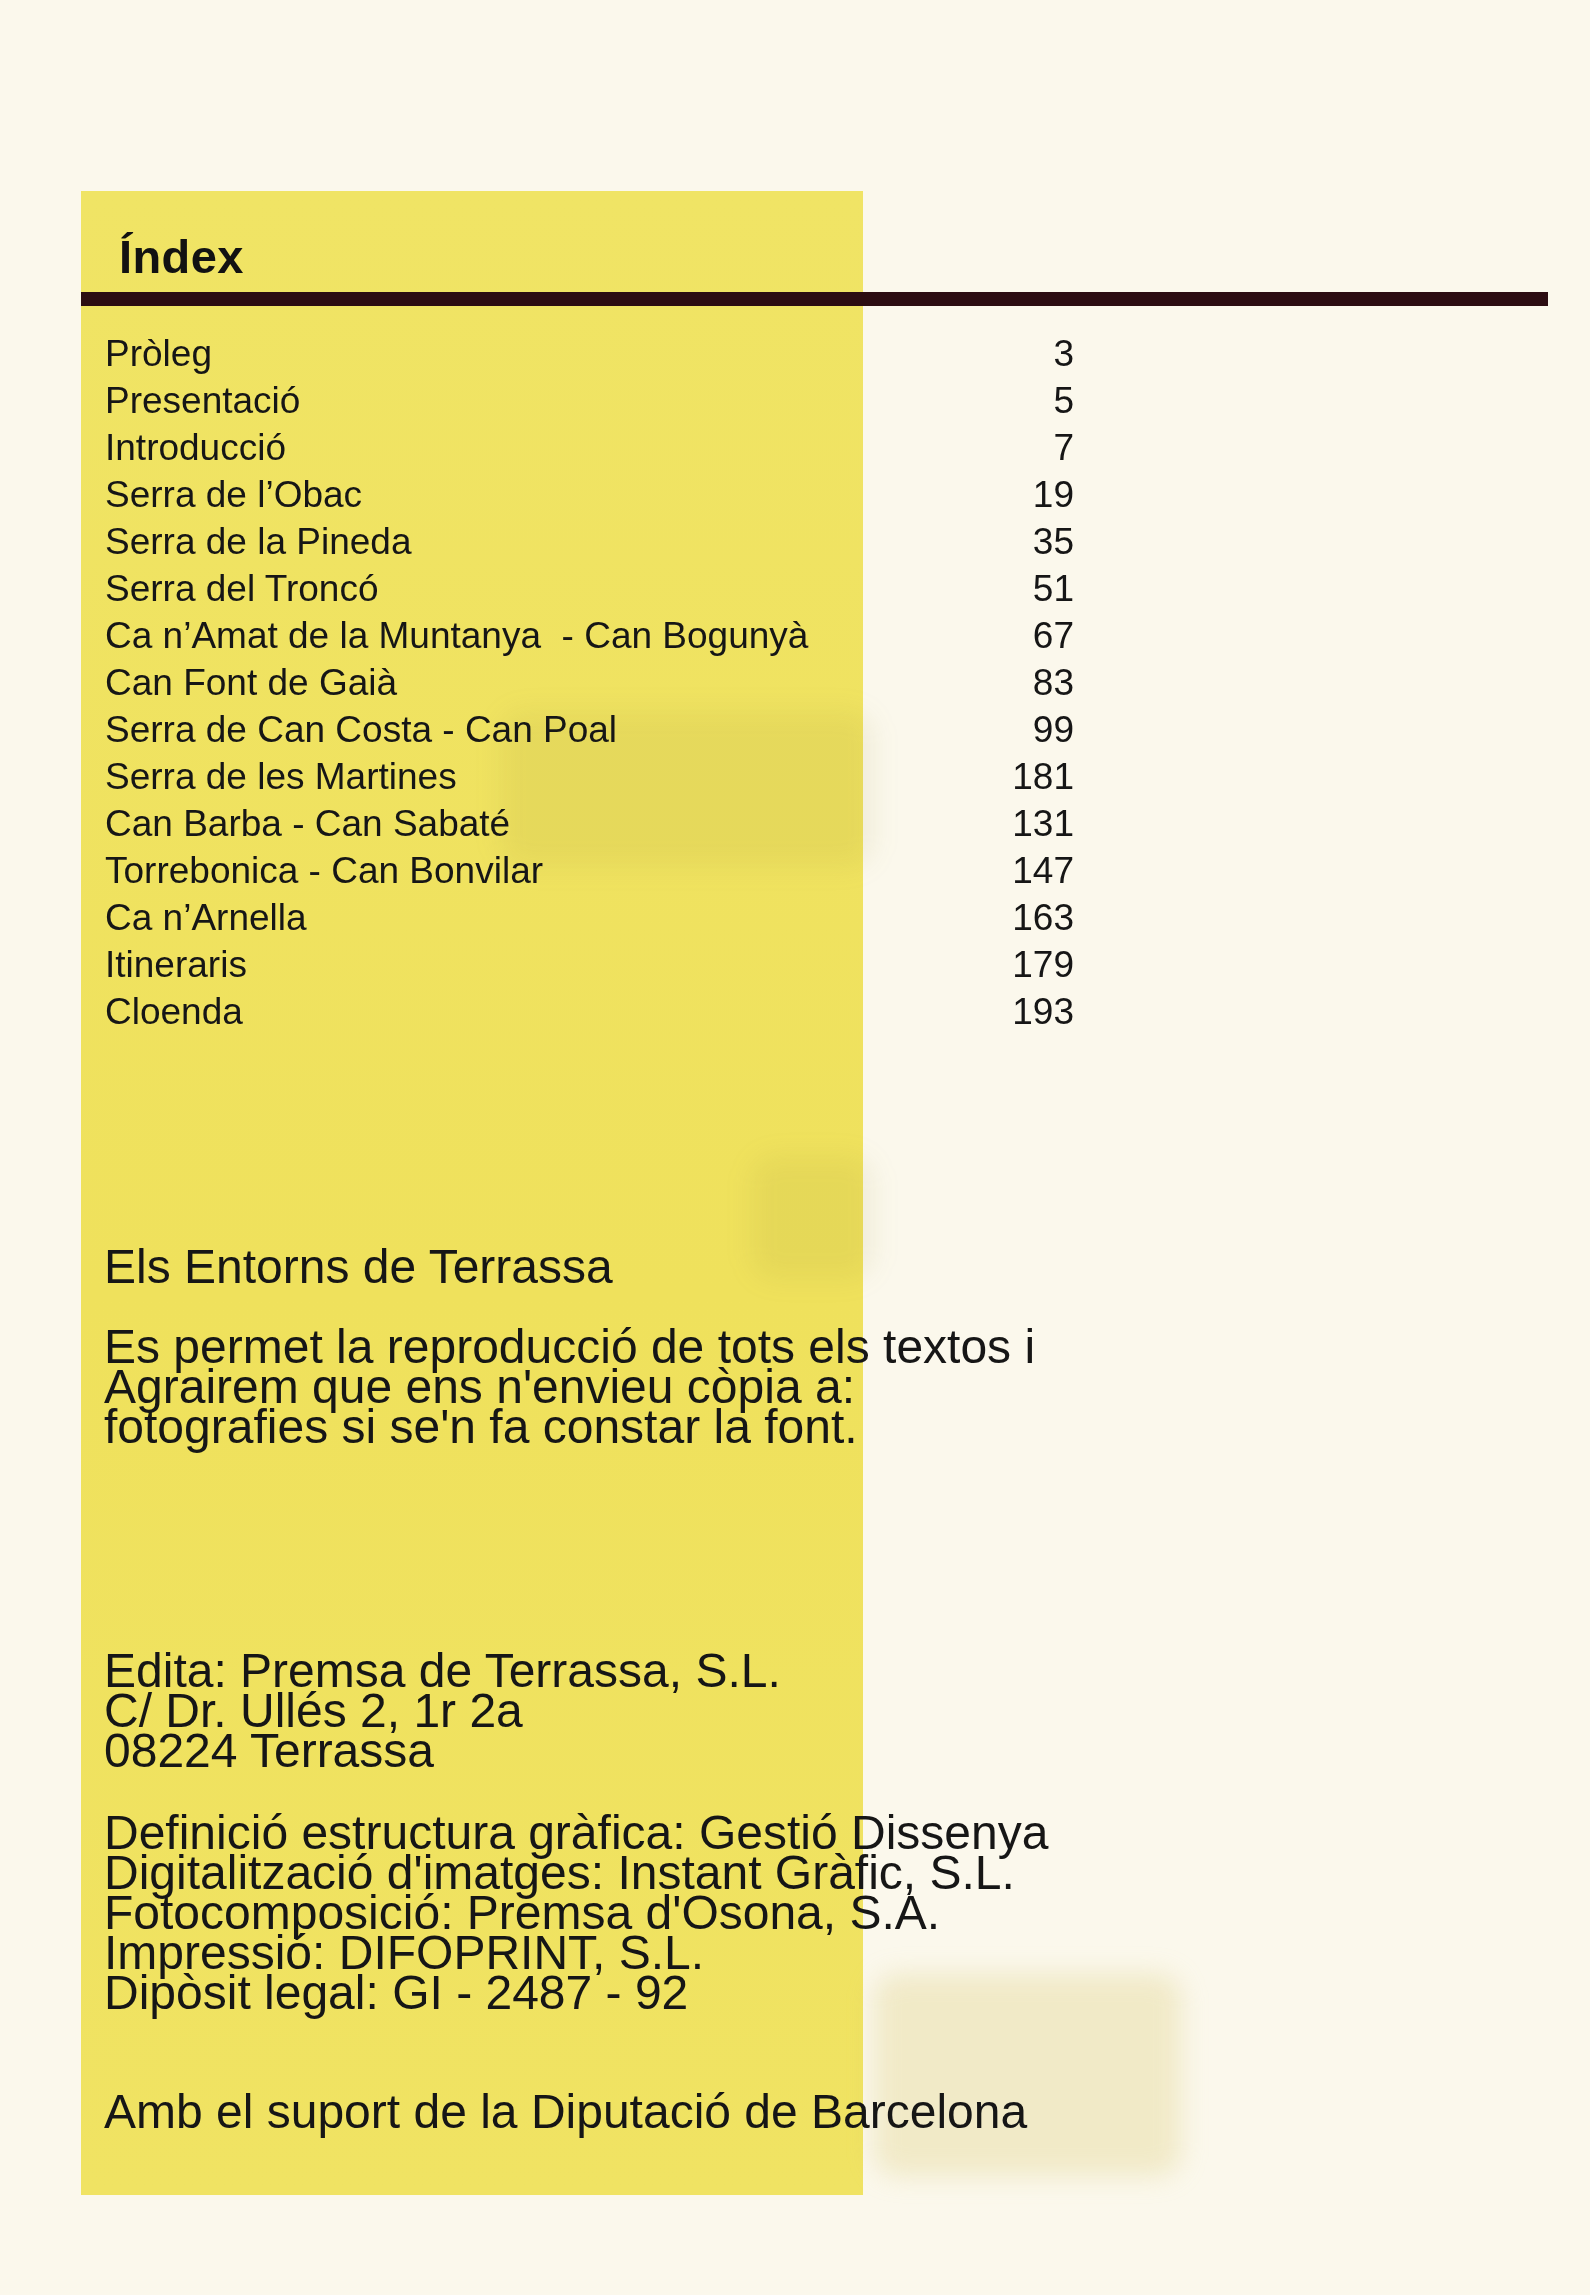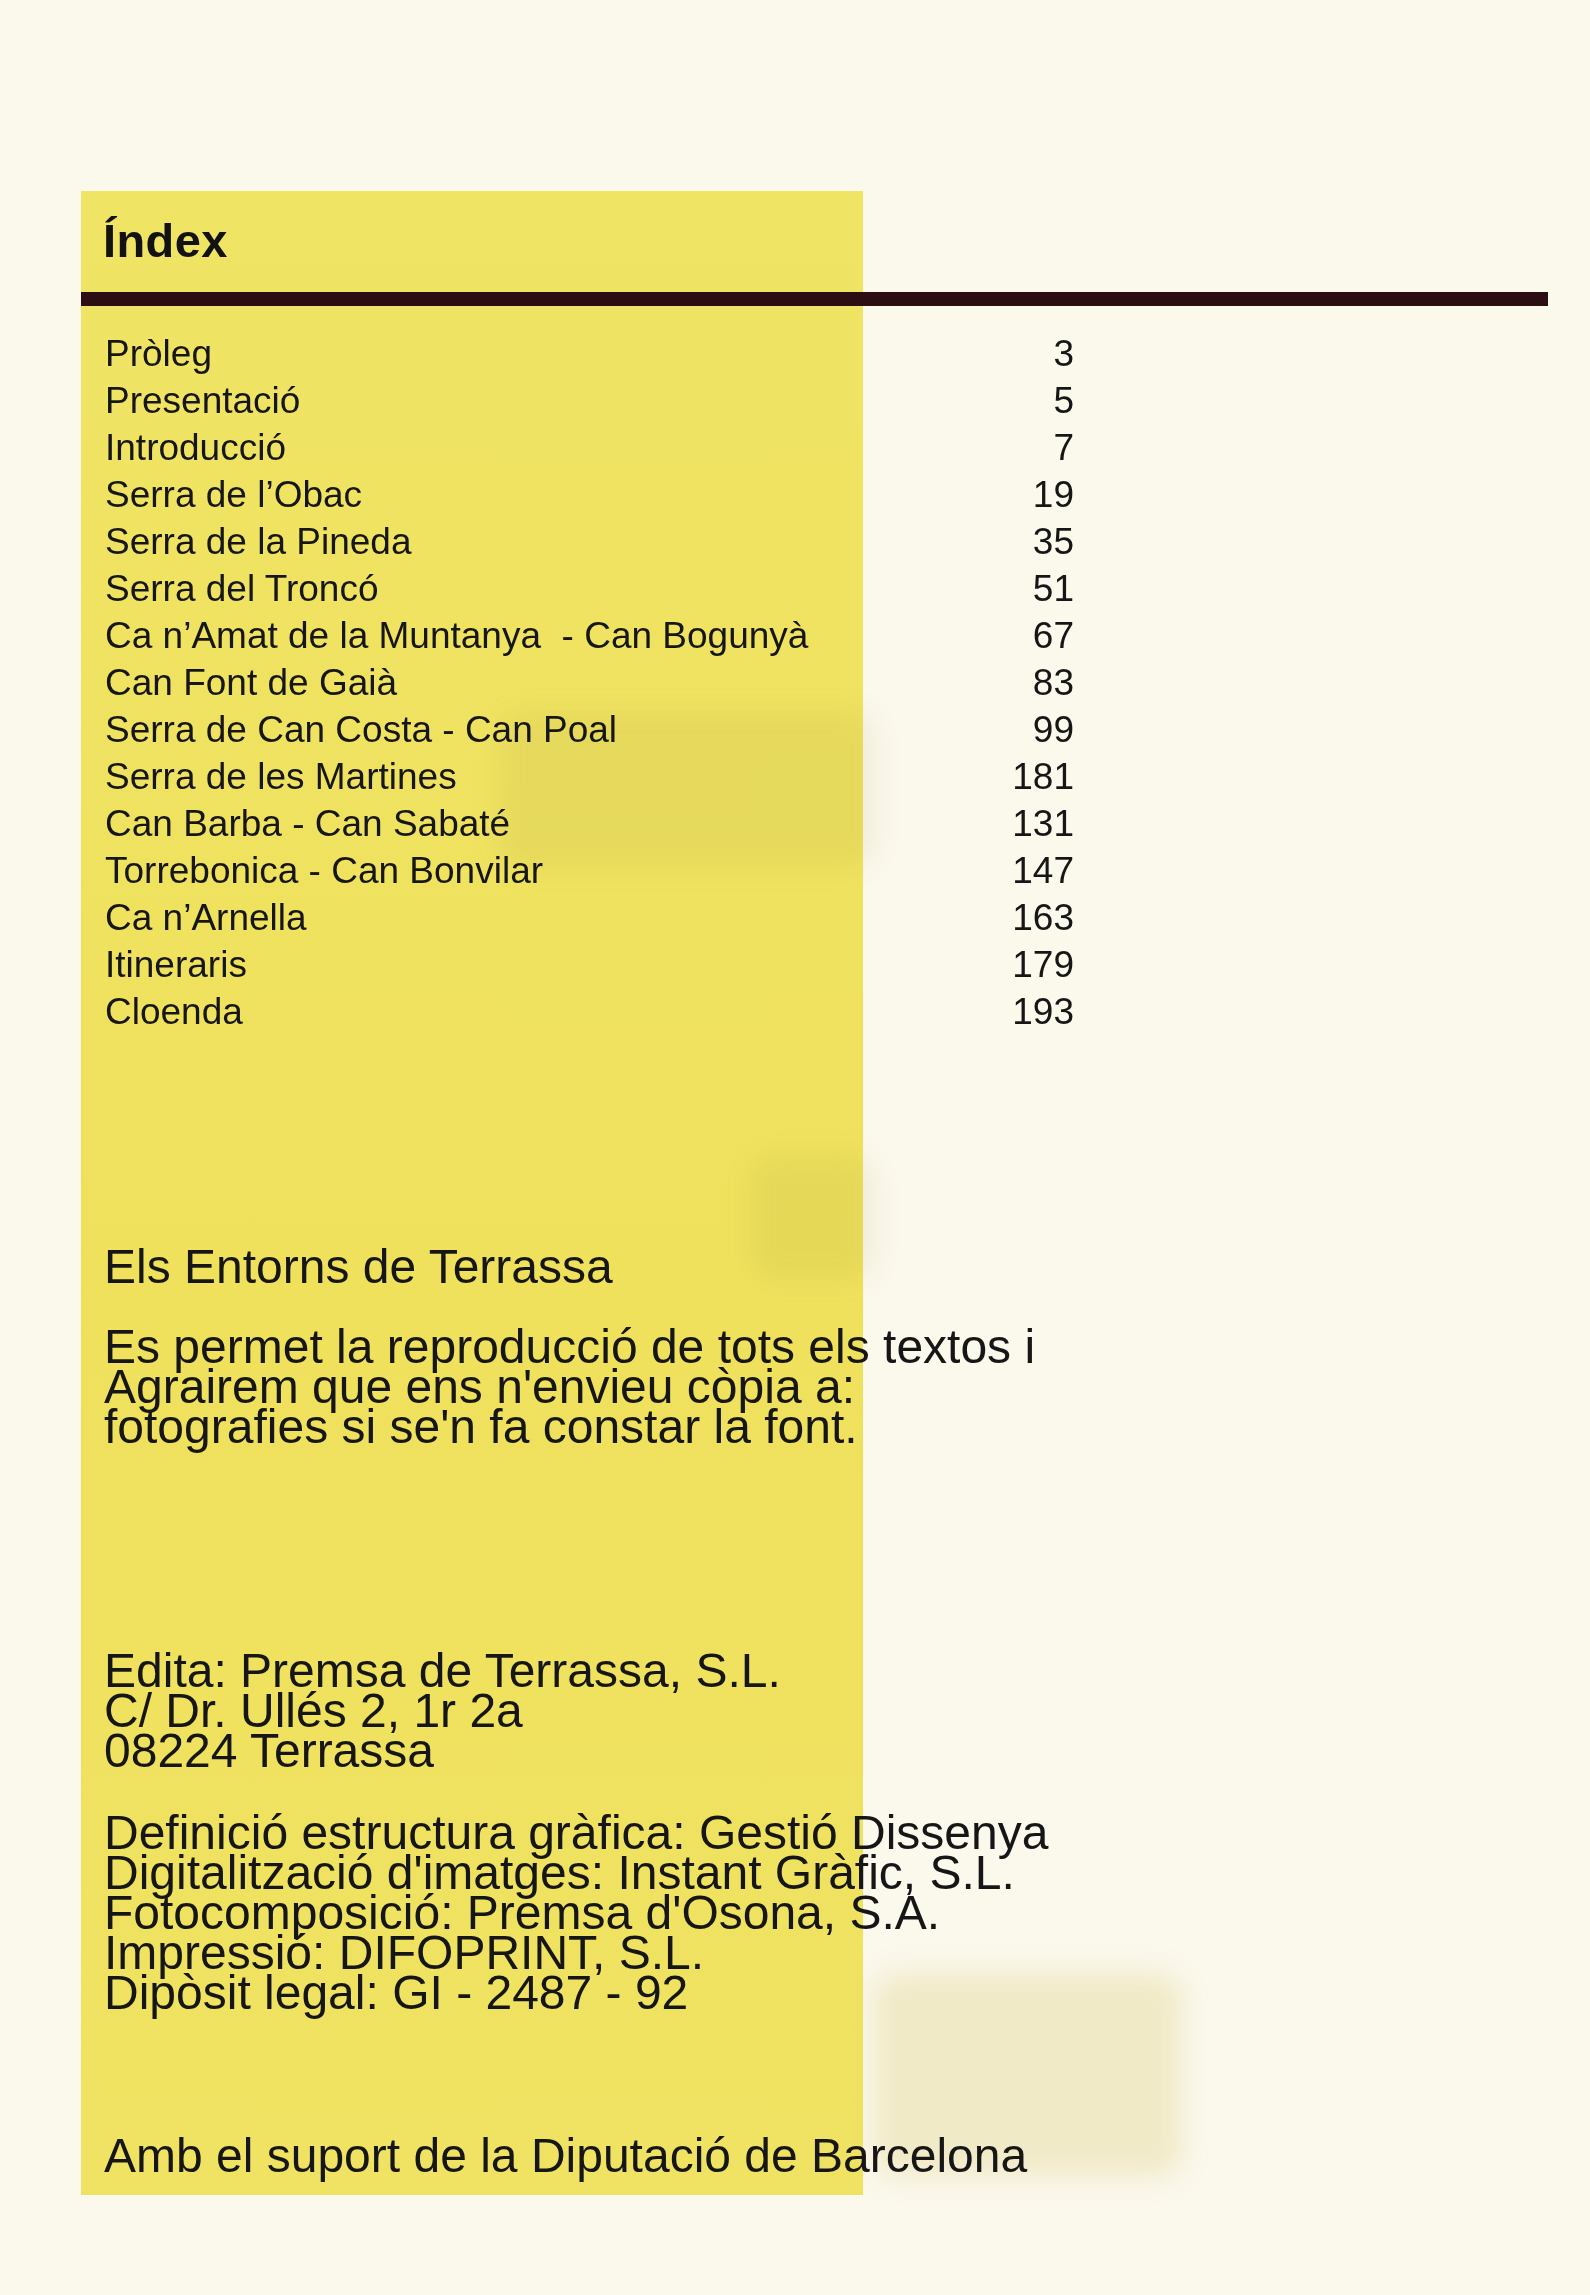--- a/index.html
+++ b/index.html
@@ -33,21 +33,21 @@
     pointer-events: none;
   }
   .ghost-a { left: 501px;  top: 712px;  width: 372px; height: 154px; background: rgba(150,138,45,0.10); }
   .ghost-b { left: 752px;  top: 1157px; width: 121px; height: 121px; background: rgba(150,138,45,0.10); }
   .ghost-c { left: 874px; top: 1974px; width: 307px; height: 202px; background: rgba(214,198,105,0.28); }
 
   .title {
     position: absolute;
     left: 103px;
     top: 212px;
-    margin: 0;
+    margin: 16px;
     font-size: 47px;
     line-height: 57px;
     font-weight: 700;
     letter-spacing: 0.4px;
     color: #121212;
   }
 
   .rule {
     position: absolute;
     left: 81px;
@@ -79,21 +79,21 @@
     left: 104px;
     font-size: 48px;
     line-height: 40px;
     white-space: pre;
   }
   .block-book-title { top: 1247px; }
   .block-permission { top: 1327px; }
   .block-contact    { top: 1485px; }
   .block-publisher  { top: 1651px; }
   .block-credits    { top: 1813px; }
-  .block-support    { top: 2092px; margin-top: 44px; }
+  .block-support    { top: 2092px; }
 </style>
 </head>
 <body>
 
 <div class="canvas">
 
   <div class="panel"></div>
 
   <div class="ghost ghost-a"></div>
   <div class="ghost ghost-b"></div>

